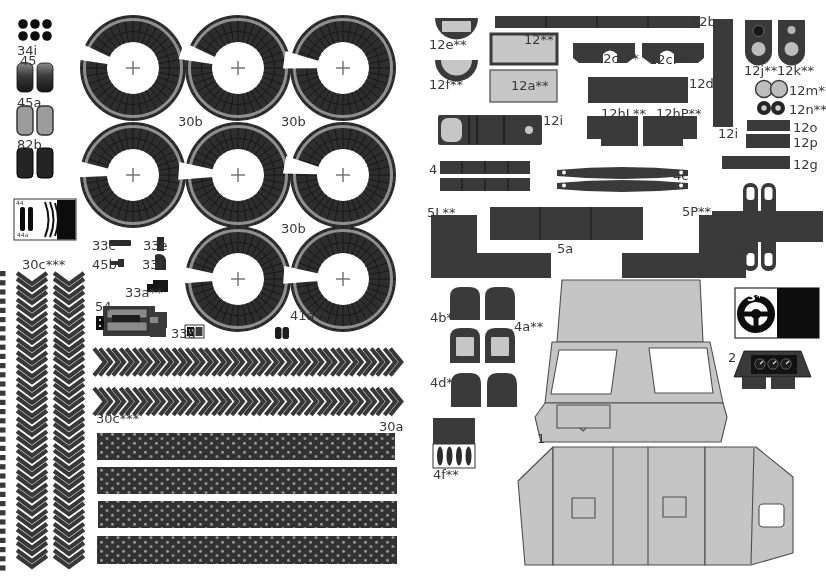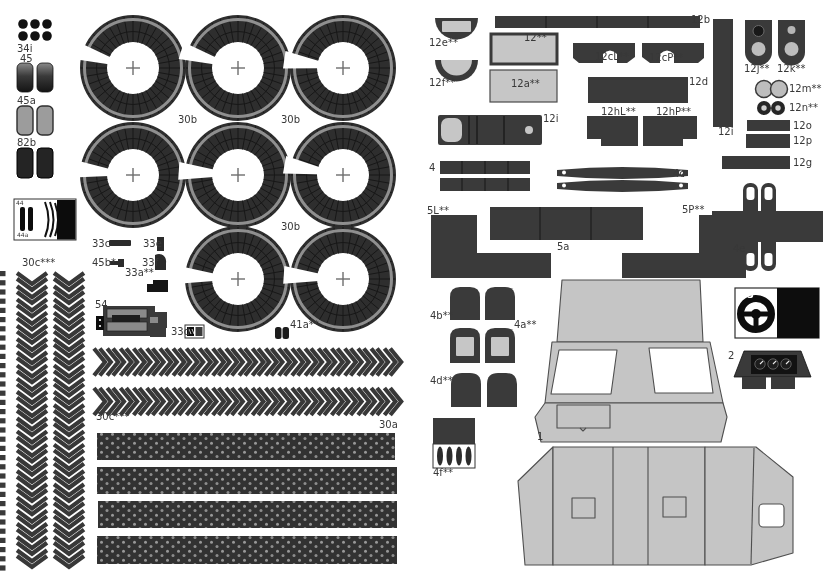--- a/index.html
+++ b/index.html
@@ -1,19 +1,19 @@
 <!DOCTYPE html>
 <html><head>
 <meta charset="utf-8">
 <style>
   html,body{margin:0;padding:0;background:#fff;}
   .sheet{position:relative;width:826px;height:584px;background:#ffffff;overflow:hidden;
          font-family:"DejaVu Sans",sans-serif;}
   .sheet svg{position:absolute;left:0;top:0;}
-  .lb{position:absolute;font-size:10px;line-height:1;color:#383838;white-space:nowrap;}
+  .lb{position:absolute;font-size:13px;line-height:1;color:#383838;white-space:nowrap;}
   .lb.sm{font-size:6px;}
   .lb.w{color:#ffffff;font-weight:bold;z-index:5;}
 </style>
 </head>
 <body>
 
 <div class="sheet">
 
 <svg id="gfx" width="826" height="584" viewBox="0 0 826 584">
   <defs>
@@ -850,24 +850,24 @@
 <span class="lb sm" style="left:16px;top:200px">44</span>
 <span class="lb sm" style="left:17px;top:232px">44a</span>
 <span class="lb" style="left:22px;top:258px">30c***</span>
 <span class="lb" style="left:178px;top:115px">30b</span>
 <span class="lb" style="left:281px;top:115px">30b</span>
 <span class="lb" style="left:281px;top:222px">30b</span>
 <span class="lb" style="left:92px;top:239px">33c</span>
 <span class="lb" style="left:143px;top:239px">33e</span>
 <span class="lb" style="left:92px;top:258px">45b*</span>
 <span class="lb" style="left:142px;top:258px">33f</span>
-<span class="lb" style="left:125px;top:268px">33a**</span>
+<span class="lb" style="left:125px;top:286px">33a**</span>
 <span class="lb" style="left:95px;top:300px">54</span>
 <span class="lb" style="left:171px;top:327px">33d</span>
-<span class="lb" style="left:290px;top:320px">41a**</span>
+<span class="lb" style="left:290px;top:309px">41a**</span>
 <span class="lb" style="left:96px;top:412px">30c***</span>
 <span class="lb" style="left:379px;top:420px">30a</span>
 
 <span class="lb" style="left:429px;top:38px">12e**</span>
 <span class="lb" style="left:691px;top:15px">12b</span>
 <span class="lb" style="left:524px;top:33px">12**</span>
 <span class="lb" style="left:595px;top:52px">12cL**</span>
 <span class="lb" style="left:649px;top:53px">12cP**</span>
 <span class="lb" style="left:429px;top:78px">12f**</span>
 <span class="lb" style="left:511px;top:79px">12a**</span>

